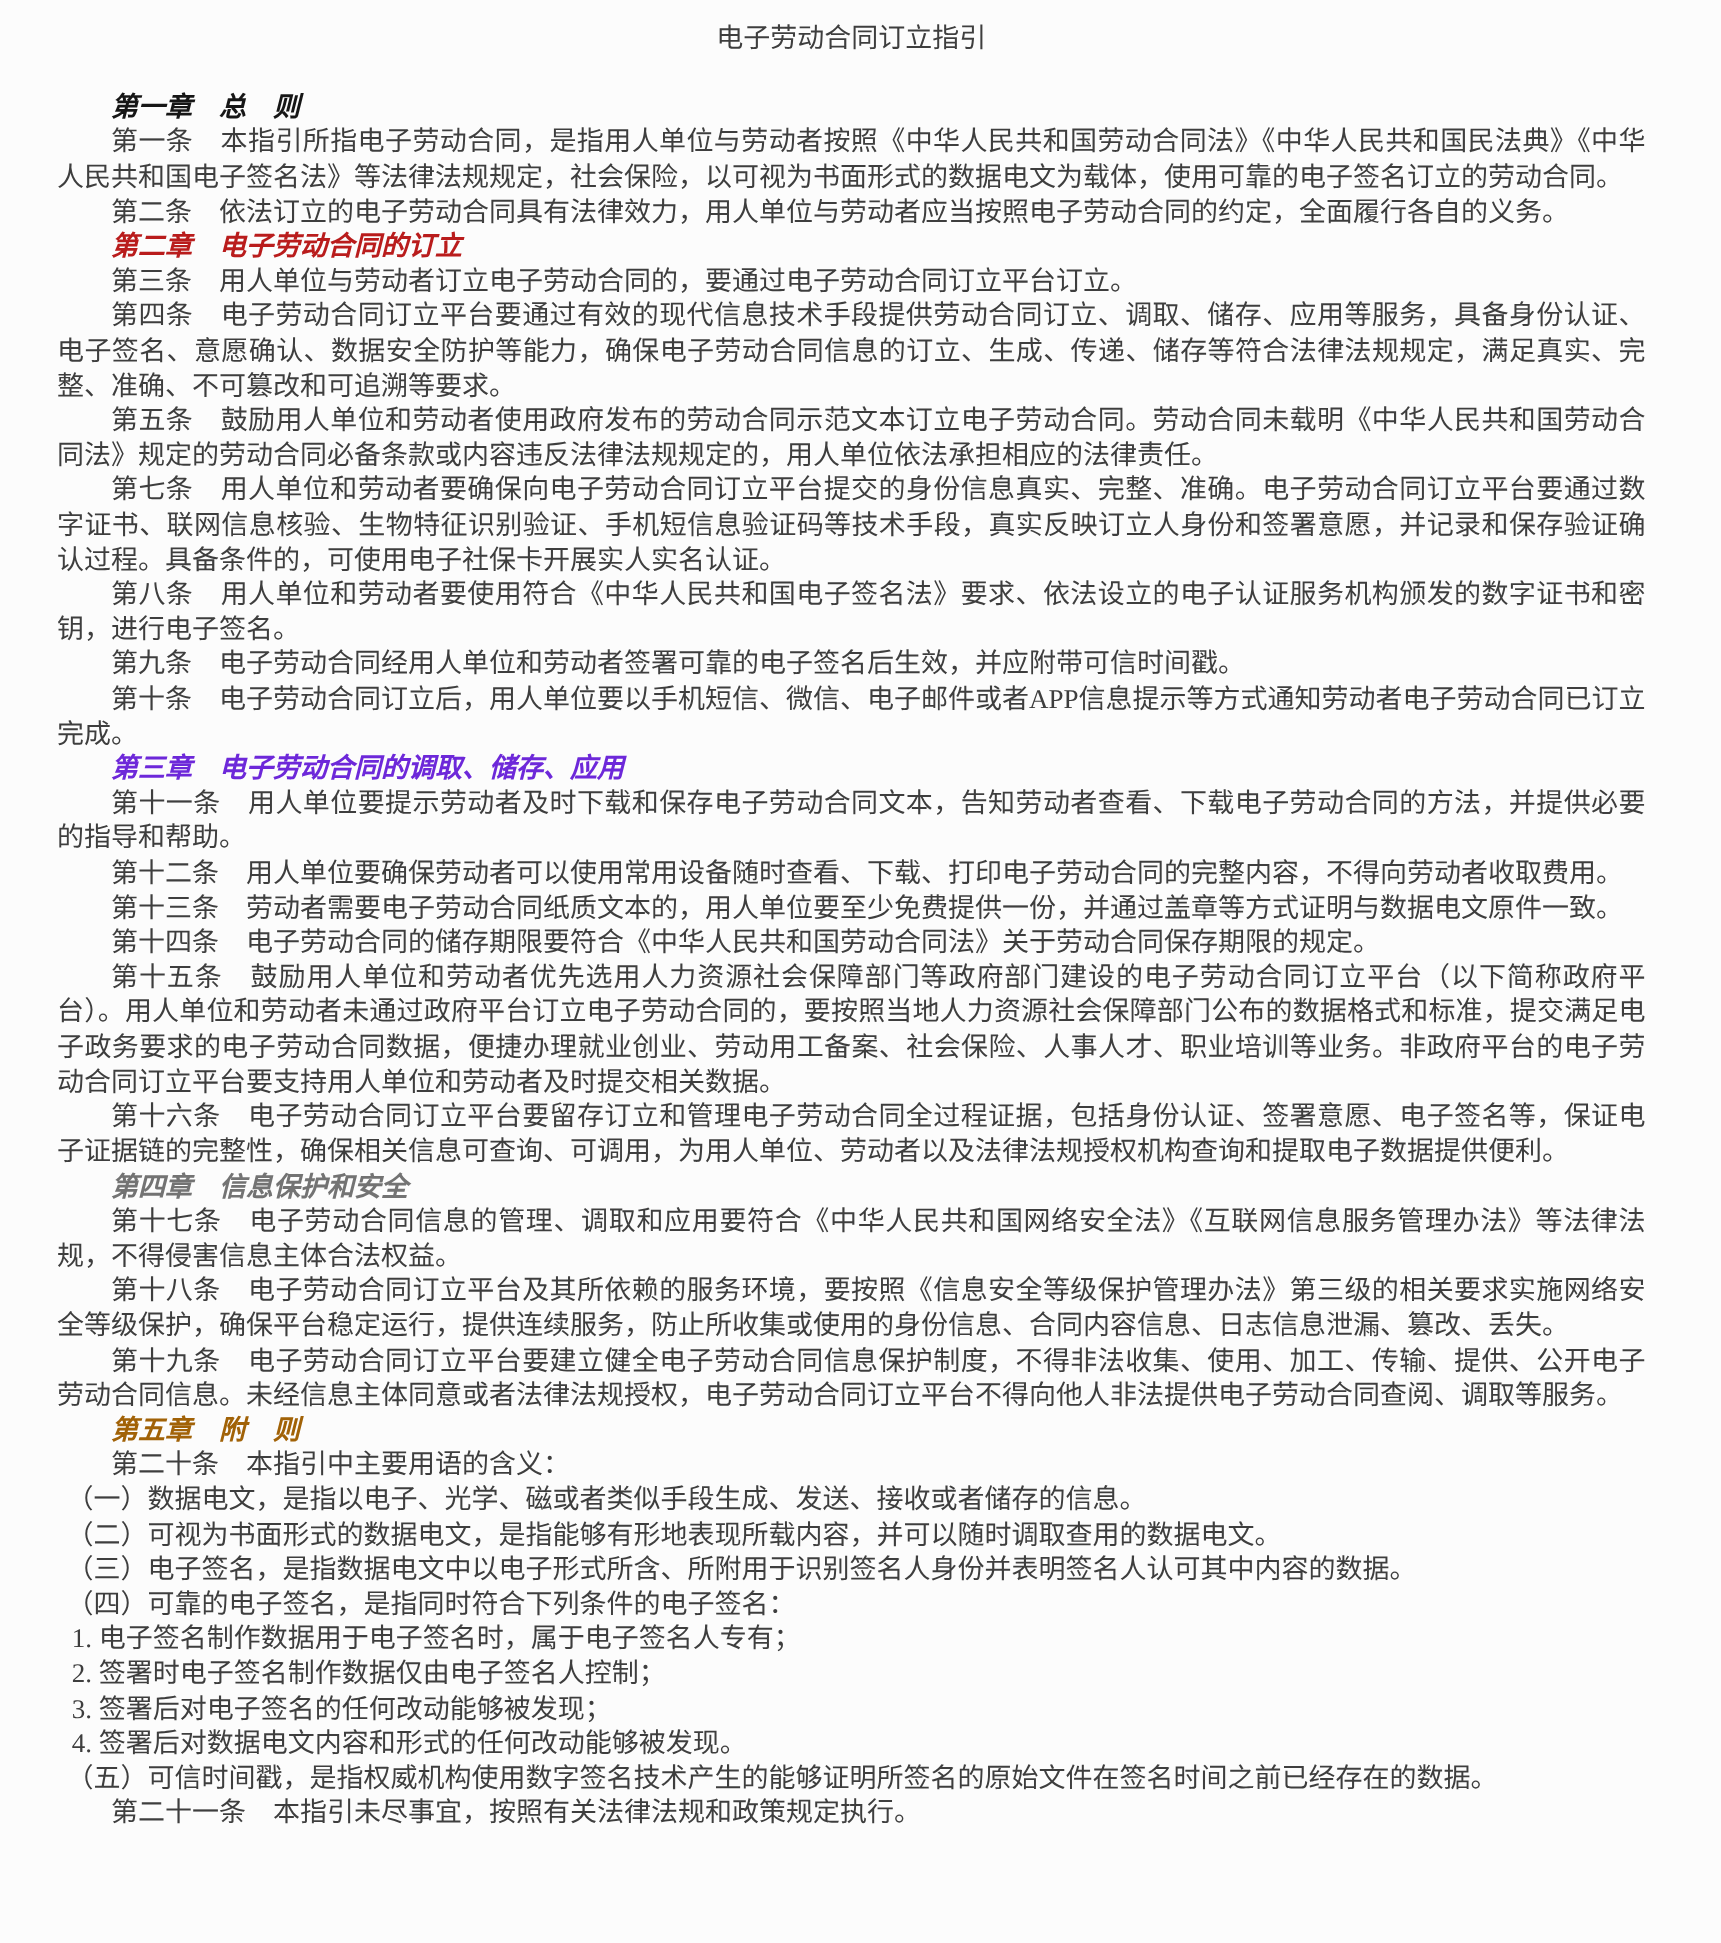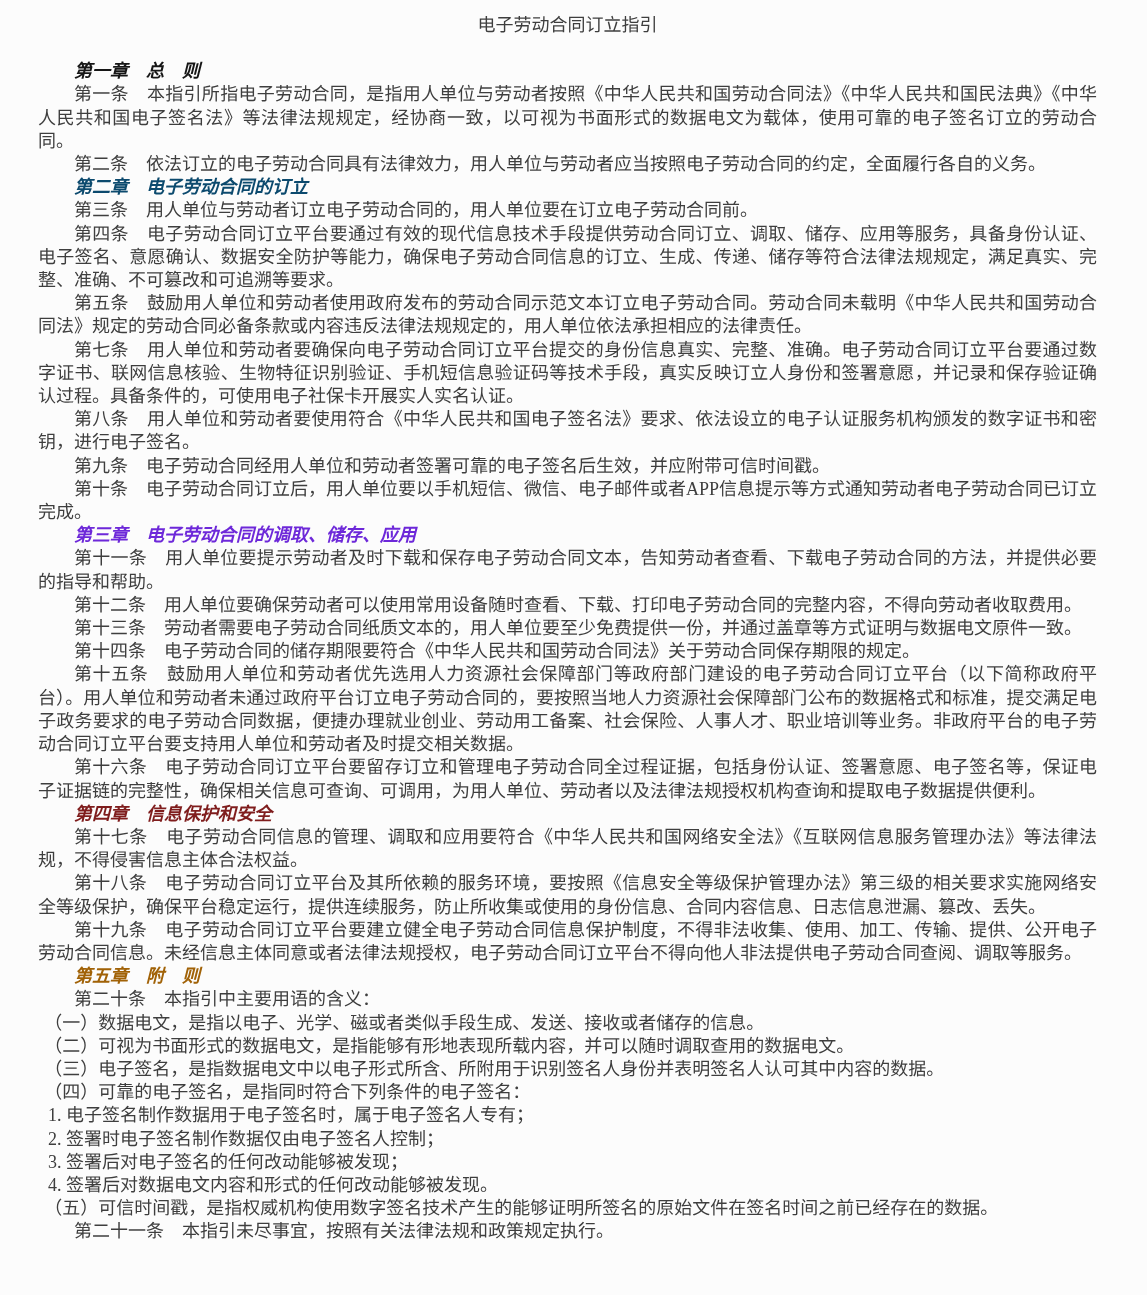--- a/index.html
+++ b/index.html
@@ -51,38 +51,38 @@
     text-indent: 0.55em;
   }
 </style>
 </head>
 <body style="background: rgb(252, 252, 252);">
 
 <main class="doc" style="color: rgb(62, 62, 62);">
   <h1 class="doc-title">电子劳动合同订立指引</h1>
   <div id="doc-body">
       <p class="blk chapter" style="color: rgb(22, 22, 22);">第一章　总　则</p>
-      <p class="blk para">第一条　本指引所指电子劳动合同，是指用人单位与劳动者按照《中华人民共和国劳动合同法》《中华人民共和国民法典》《中华人民共和国电子签名法》等法律法规规定，经协商一致，以可视为书面形式的数据电文为载体，使用可靠的电子签名订立的劳动合同。</p>
+      <p class="blk para">第一条　本指引所指电子劳动合同，是指用人单位与劳动者按照《中华人民共和国劳动合同法》《中华人民共和国民法典》《中华人民共和国电子签名法》等法律法规规定，社会保险，以可视为书面形式的数据电文为载体，使用可靠的电子签名订立的劳动合同。</p>
       <p class="blk para">第二条　依法订立的电子劳动合同具有法律效力，用人单位与劳动者应当按照电子劳动合同的约定，全面履行各自的义务。</p>
-      <p class="blk chapter" style="color: #0c4a6e;">第二章　电子劳动合同的订立</p>
-      <p class="blk para">第三条　用人单位与劳动者订立电子劳动合同的，用人单位要在订立电子劳动合同前。</p>
+      <p class="blk chapter" style="color: #b91c1c;">第二章　电子劳动合同的订立</p>
+      <p class="blk para">第三条　用人单位与劳动者订立电子劳动合同的，要通过电子劳动合同订立平台订立。</p>
       <p class="blk para">第四条　电子劳动合同订立平台要通过有效的现代信息技术手段提供劳动合同订立、调取、储存、应用等服务，具备身份认证、电子签名、意愿确认、数据安全防护等能力，确保电子劳动合同信息的订立、生成、传递、储存等符合法律法规规定，满足真实、完整、准确、不可篡改和可追溯等要求。</p>
       <p class="blk para">第五条　鼓励用人单位和劳动者使用政府发布的劳动合同示范文本订立电子劳动合同。劳动合同未载明《中华人民共和国劳动合同法》规定的劳动合同必备条款或内容违反法律法规规定的，用人单位依法承担相应的法律责任。</p>
       <p class="blk para">第七条　用人单位和劳动者要确保向电子劳动合同订立平台提交的身份信息真实、完整、准确。电子劳动合同订立平台要通过数字证书、联网信息核验、生物特征识别验证、手机短信息验证码等技术手段，真实反映订立人身份和签署意愿，并记录和保存验证确认过程。具备条件的，可使用电子社保卡开展实人实名认证。</p>
       <p class="blk para">第八条　用人单位和劳动者要使用符合《中华人民共和国电子签名法》要求、依法设立的电子认证服务机构颁发的数字证书和密钥，进行电子签名。</p>
       <p class="blk para">第九条　电子劳动合同经用人单位和劳动者签署可靠的电子签名后生效，并应附带可信时间戳。</p>
       <p class="blk para">第十条　电子劳动合同订立后，用人单位要以手机短信、微信、电子邮件或者APP信息提示等方式通知劳动者电子劳动合同已订立完成。</p>
       <p class="blk chapter" style="color: #6d28d9;">第三章　电子劳动合同的调取、储存、应用</p>
       <p class="blk para">第十一条　用人单位要提示劳动者及时下载和保存电子劳动合同文本，告知劳动者查看、下载电子劳动合同的方法，并提供必要的指导和帮助。</p>
       <p class="blk para">第十二条　用人单位要确保劳动者可以使用常用设备随时查看、下载、打印电子劳动合同的完整内容，不得向劳动者收取费用。</p>
       <p class="blk para">第十三条　劳动者需要电子劳动合同纸质文本的，用人单位要至少免费提供一份，并通过盖章等方式证明与数据电文原件一致。</p>
       <p class="blk para">第十四条　电子劳动合同的储存期限要符合《中华人民共和国劳动合同法》关于劳动合同保存期限的规定。</p>
       <p class="blk para">第十五条　鼓励用人单位和劳动者优先选用人力资源社会保障部门等政府部门建设的电子劳动合同订立平台（以下简称政府平台）。用人单位和劳动者未通过政府平台订立电子劳动合同的，要按照当地人力资源社会保障部门公布的数据格式和标准，提交满足电子政务要求的电子劳动合同数据，便捷办理就业创业、劳动用工备案、社会保险、人事人才、职业培训等业务。非政府平台的电子劳动合同订立平台要支持用人单位和劳动者及时提交相关数据。</p>
       <p class="blk para">第十六条　电子劳动合同订立平台要留存订立和管理电子劳动合同全过程证据，包括身份认证、签署意愿、电子签名等，保证电子证据链的完整性，确保相关信息可查询、可调用，为用人单位、劳动者以及法律法规授权机构查询和提取电子数据提供便利。</p>
-      <p class="blk chapter" style="color: #7f1d1d;">第四章　信息保护和安全</p>
+      <p class="blk chapter" style="color: #737373;">第四章　信息保护和安全</p>
       <p class="blk para">第十七条　电子劳动合同信息的管理、调取和应用要符合《中华人民共和国网络安全法》《互联网信息服务管理办法》等法律法规，不得侵害信息主体合法权益。</p>
       <p class="blk para">第十八条　电子劳动合同订立平台及其所依赖的服务环境，要按照《信息安全等级保护管理办法》第三级的相关要求实施网络安全等级保护，确保平台稳定运行，提供连续服务，防止所收集或使用的身份信息、合同内容信息、日志信息泄漏、篡改、丢失。</p>
       <p class="blk para">第十九条　电子劳动合同订立平台要建立健全电子劳动合同信息保护制度，不得非法收集、使用、加工、传输、提供、公开电子劳动合同信息。未经信息主体同意或者法律法规授权，电子劳动合同订立平台不得向他人非法提供电子劳动合同查阅、调取等服务。</p>
       <p class="blk chapter" style="color: #a16207;">第五章　附　则</p>
       <p class="blk para">第二十条　本指引中主要用语的含义：</p>
       <p class="blk item-paren">（一）数据电文，是指以电子、光学、磁或者类似手段生成、发送、接收或者储存的信息。</p>
       <p class="blk item-paren">（二）可视为书面形式的数据电文，是指能够有形地表现所载内容，并可以随时调取查用的数据电文。</p>
       <p class="blk item-paren">（三）电子签名，是指数据电文中以电子形式所含、所附用于识别签名人身份并表明签名人认可其中内容的数据。</p>
       <p class="blk item-paren">（四）可靠的电子签名，是指同时符合下列条件的电子签名：</p>
       <p class="blk item-num">1. 电子签名制作数据用于电子签名时，属于电子签名人专有；</p>

